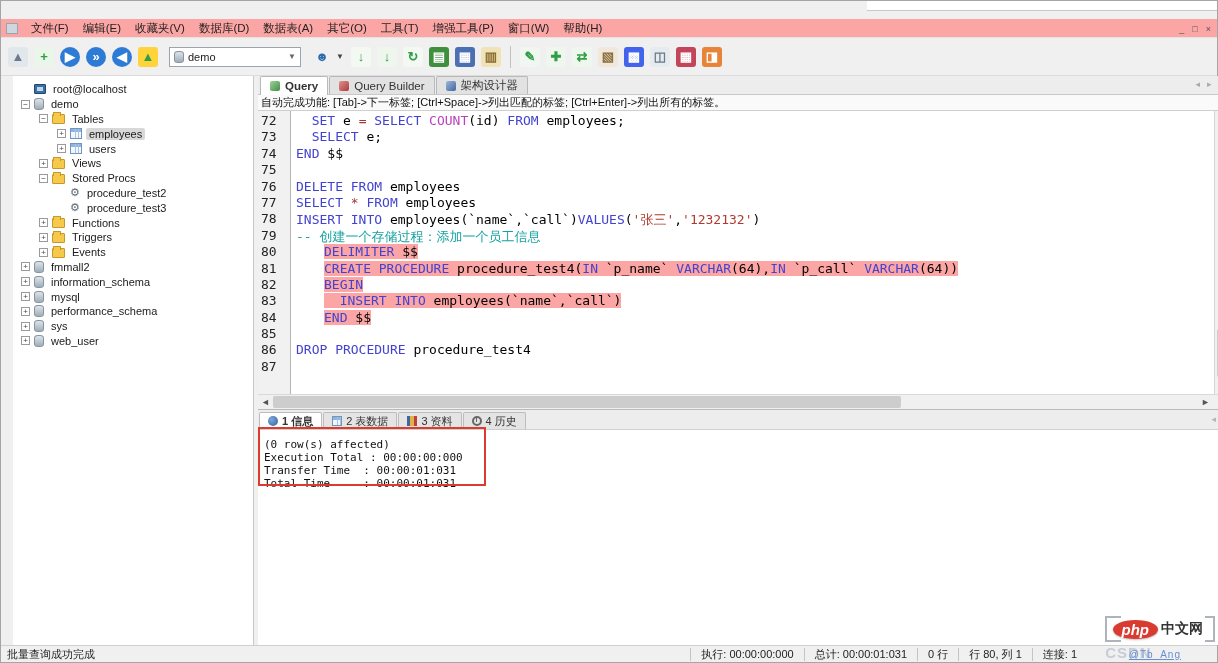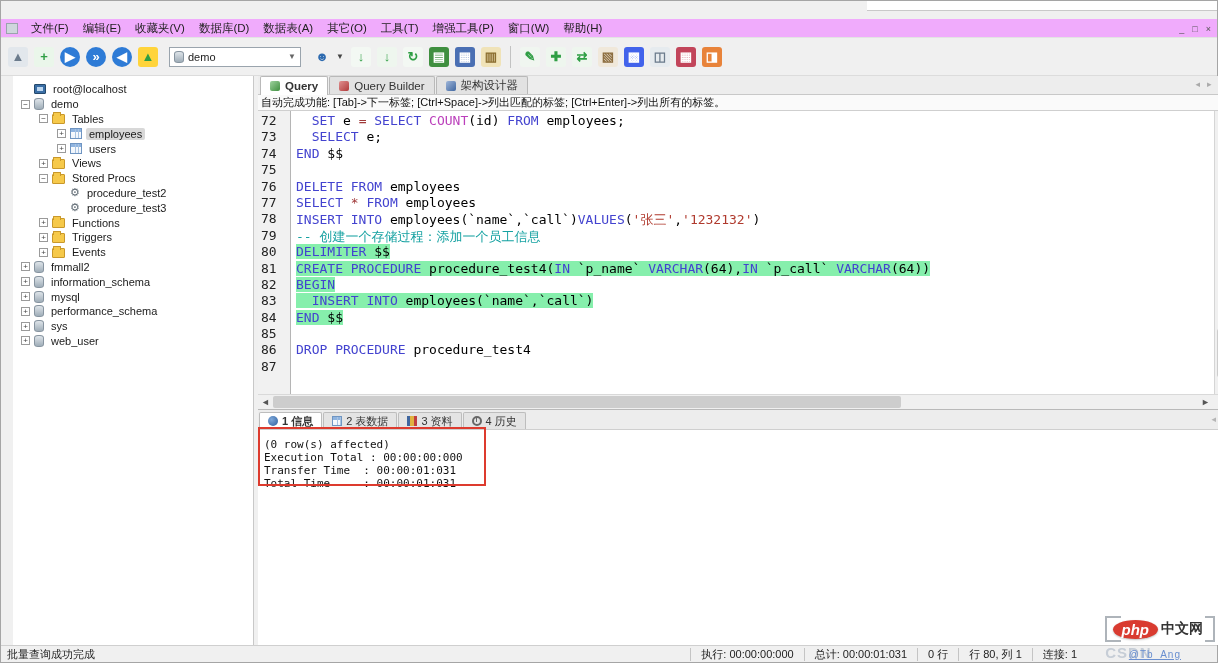--- a/index.html
+++ b/index.html
@@ -9,21 +9,21 @@
   
   .titlebar { position:absolute; left:0; top:0; width:100%; height:18px; background:#f2f2f2; display:flex; align-items:center; }
   .app-icon { width:11px; height:11px; margin:0 5px 0 6px; background:#2d5f8a; border-radius:2px; position:relative; }
   .app-icon::after { content:""; position:absolute; left:2px; top:2px; width:7px; height:4px; background:#e8a33d; border-radius:0 0 4px 1px; }
   .title-text { font-size:11px; color:#333; }
   .win-controls { position:absolute; right:8px; top:0; height:18px; display:flex; align-items:center; gap:26px; }
   .win-btn { font-size:11px; color:#444; line-height:18px; width:14px; text-align:center; cursor:default; }
   .white-strip { position:absolute; right:0; top:0; width:350px; height:10px; background:#fff; border-bottom:1px solid #c9c9c9; z-index:30; }
 
   
-  .menubar { position:absolute; left:0; top:18px; width:100%; height:19px; background:#f0abfc; display:flex; align-items:center; border-bottom:1px solid #e3e3e3; }
+  .menubar { position:absolute; left:0; top:18px; width:100%; height:19px; background:#fca5a5; display:flex; align-items:center; border-bottom:1px solid #e3e3e3; }
   .menu-doc-icon { width:12px; height:11px; margin:0 6px 0 5px; background:#cfd6dd; border:1px solid #9aa4ad; }
   .menu-item { font-size:11.5px; color:#222; padding:0 7px; line-height:18px; }
   .mdi-controls { position:absolute; right:6px; top:0; height:19px; display:flex; align-items:center; gap:8px; }
   .mdi-btn { font-size:9px; color:#555; }
 
   
   .toolbar { position:absolute; left:0; top:37px; width:100%; height:38px; background:#f0f0f0; display:flex; align-items:center; padding-left:4px; border-bottom:1px solid #dcdcdc; }
   .tb { width:24px; height:24px; margin:0 1px; display:flex; align-items:center; justify-content:center; border-radius:3px; }
   .tbg { width:20px; height:20px; display:flex; align-items:center; justify-content:center; font-size:13px; font-weight:bold; border-radius:3px; }
   .tb-sep { width:1px; height:22px; background:#c2c2c2; margin:0 6px; }
@@ -69,21 +69,21 @@
 
   
   .hintbar { height:16px; background:#fafafa; border-bottom:1px solid #cfcfcf; font-size:11px; color:#111; line-height:15px; padding-left:3px; white-space:nowrap; overflow:hidden; }
 
   
   .editor-wrap { height:283px; position:relative; background:#fff; display:flex; overflow:hidden; }
   .gutter { width:33px; background:#f1f1f1; border-right:1px solid #b5b5b5; padding:2px 0 0 3px; flex:none; }
   .gutter .ln { height:16.4px; font:13px "DejaVu Sans Mono",monospace; color:#222; }
   .code { flex:1; padding:2px 0 0 5px; overflow:hidden; }
   .cline { height:16.4px; font:13px "DejaVu Sans Mono",monospace; white-space:pre; color:#000; }
-  .cline .selbg { background:#86efac; }
+  .cline .selbg { background:#fca5a5;margin-left:28px; }
   .tk-k { color:#4343cf; } .tk-f { color:#bb3fbb; } .tk-s { color:#b03a2e; }
   .tk-c { color:#17a2a2; } .tk-o { color:#a03a3a; } .tk-p { color:#000; }
 
   .vscroll { position:absolute; right:0; top:0; bottom:0; width:15px; background:#f0f0f0; border-left:1px solid #d5d5d5; }
   .vs-arrow { height:15px; font-size:8px; color:#666; text-align:center; line-height:15px; }
   .vs-down { position:absolute; bottom:0; width:100%; }
   .vs-thumb { position:absolute; left:2px; right:2px; top:218px; height:48px; background:#cdcdcd; border-radius:2px; }
 
   .hscroll { height:15px; background:#f0f0f0; border-top:1px solid #d9d9d9; position:relative; }
   .hs-arrow { position:absolute; top:0; width:15px; height:14px; font-size:9px; color:#555; text-align:center; line-height:14px; }

